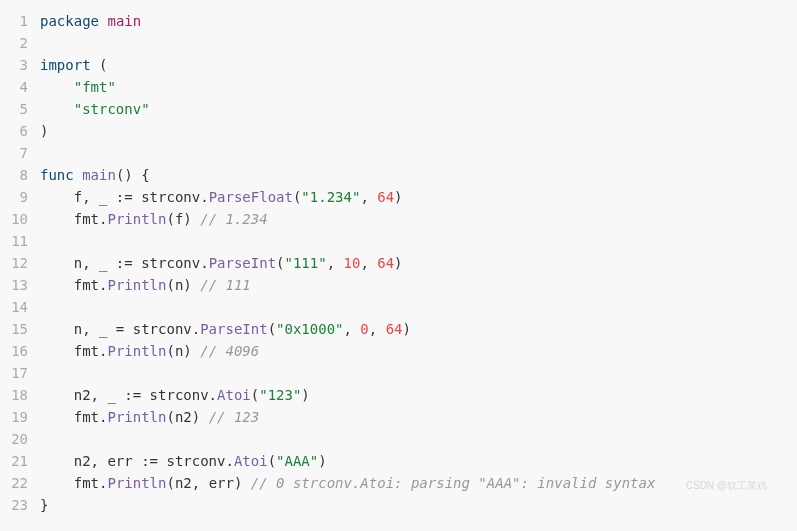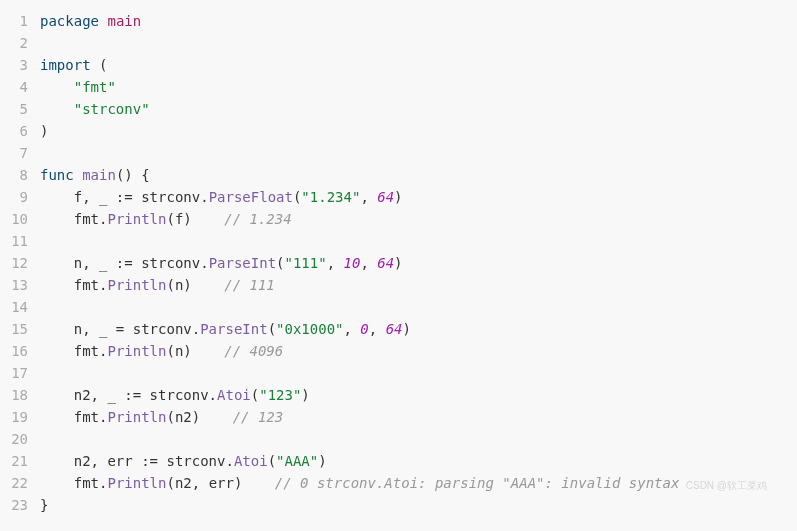--- a/index.html
+++ b/index.html
@@ -31,22 +31,22 @@
   }
   .content {
     flex: 1;
     white-space: pre;
   }
   .kw { color: #0c4a6e; }
   .pkg { color: #a71d5d; }
   .str { color: #1a7f37; }
   .ident { color: #333; }
   .call { color: #795da3; }
-  .num { color: #a21caf; font-style: italic; }
-  .comment { color: #999; font-style: italic; margin-left: 24px; }
+  .num { color: #ef4444; }
+  .comment { color: #999; font-style: italic; }
   .punct { color: #333; }
   .watermark {
     position: absolute;
     right: 30px;
     top: 475px;
     color: rgba(0,0,0,0.15);
     font-size: 10px;
     font-family: sans-serif;
   }
 </style>

